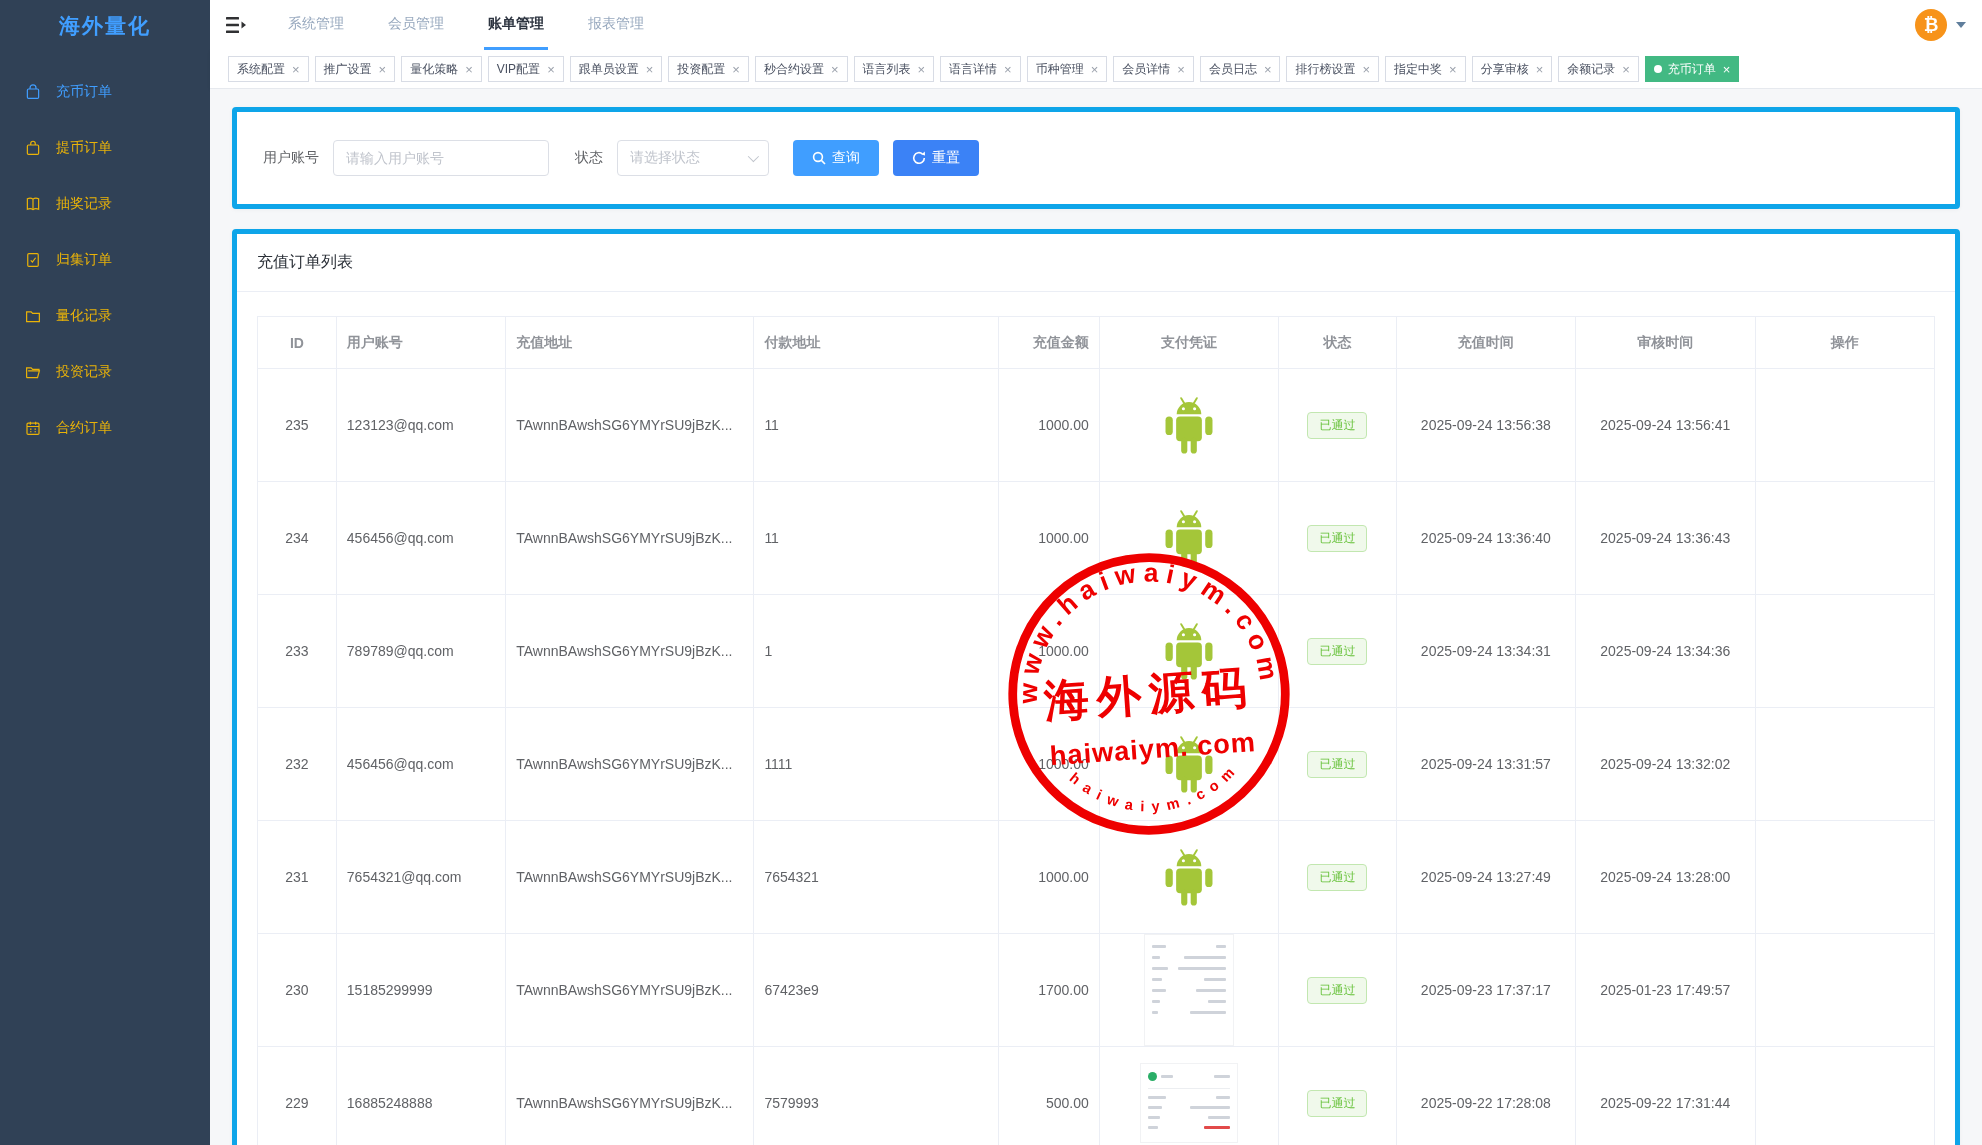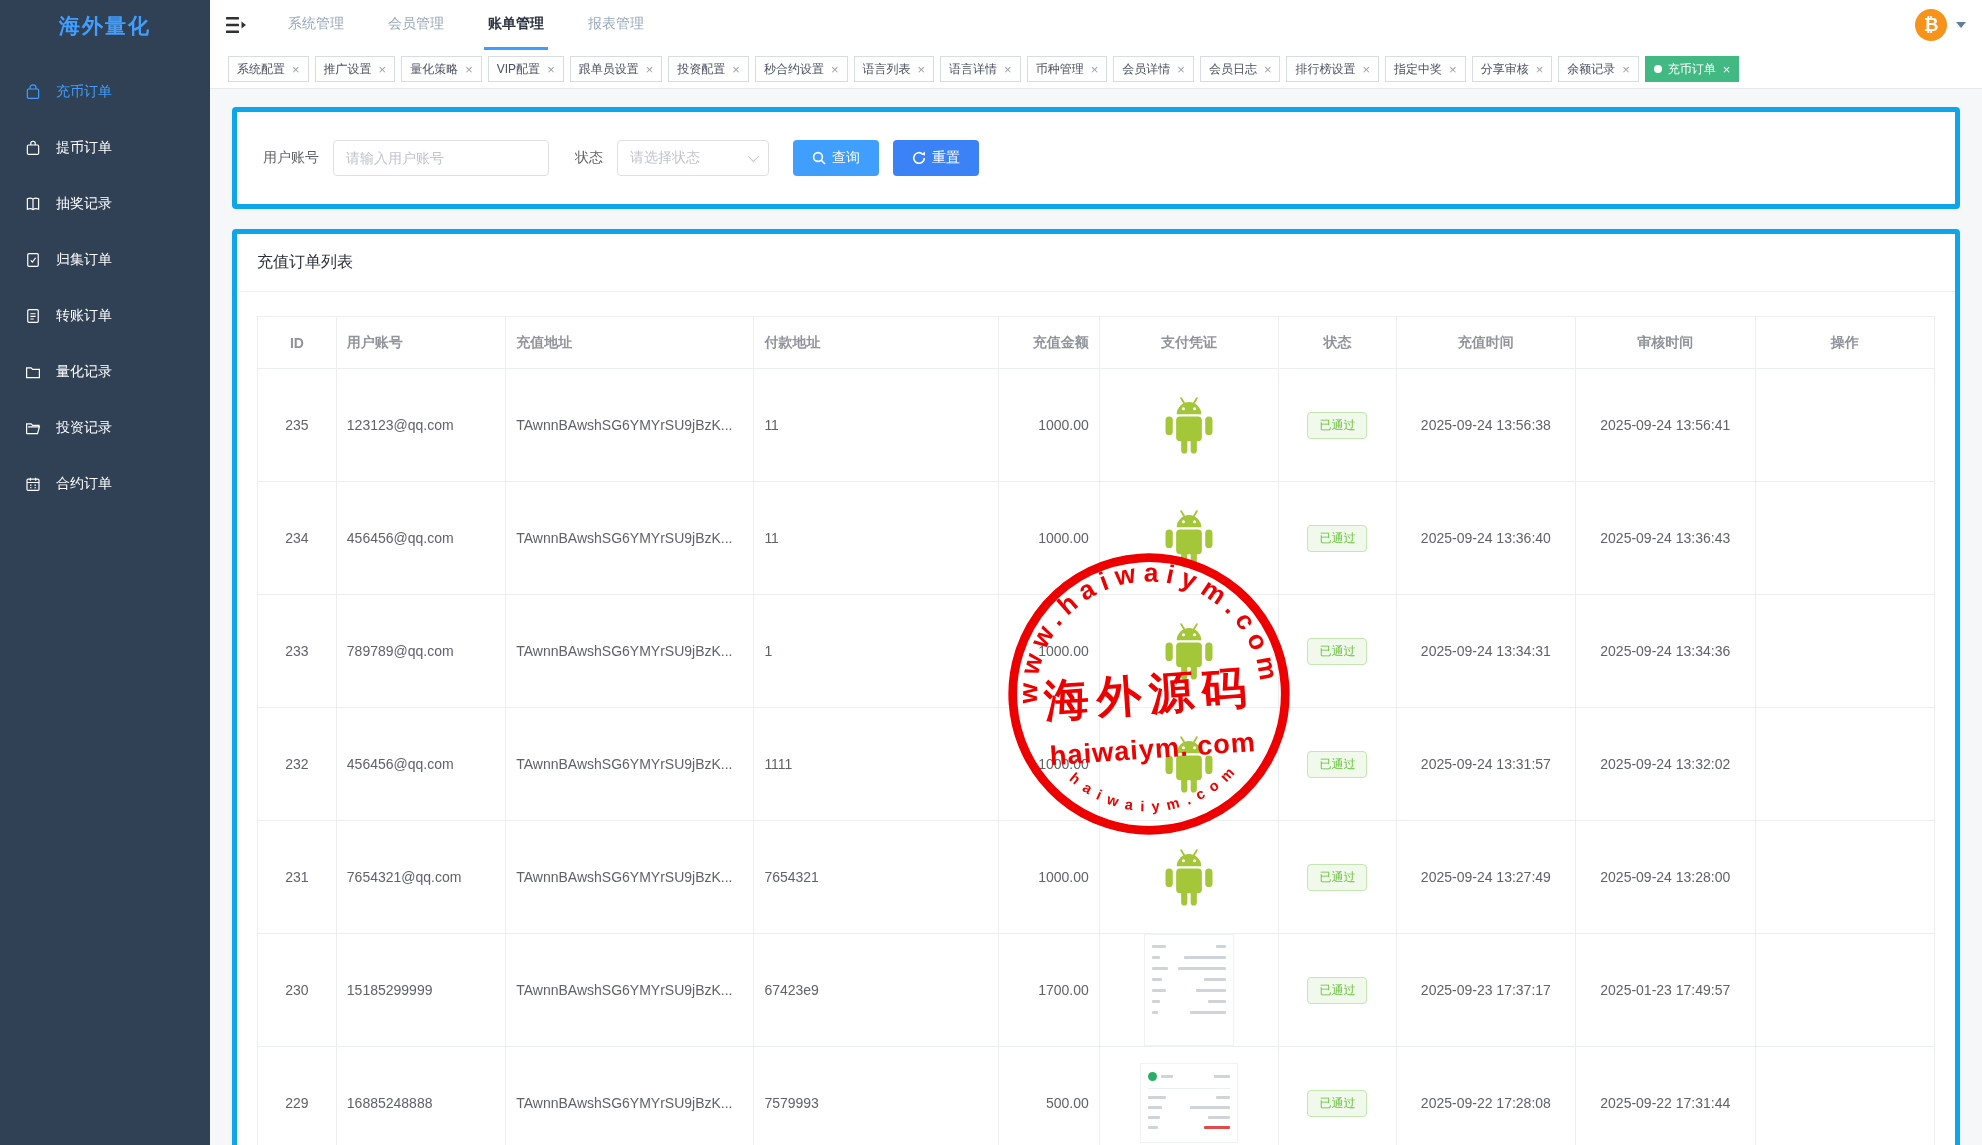--- a/index.html
+++ b/index.html
@@ -6,21 +6,21 @@
   html,body { width:1982px; height:1145px; }
   body { font-family:"Liberation Sans", sans-serif; background:#fff; overflow:hidden; }
   .app { position:relative; display:flex; width:1982px; height:1145px; background:#fff; }
 
   
   .sidebar { width:210px; flex-shrink:0; background:#304156; height:100%; }
   .logo { height:52px; display:flex; align-items:center; justify-content:center;
           color:#409eff; font-size:21px; font-weight:bold; letter-spacing:2px; }
   .menu { padding-top:12px; }
   .menu-item { height:56px; display:flex; align-items:center; padding-left:24px; gap:14px;
-               color:#ffffff; font-size:14px; cursor:pointer; }
+               color:#eab308; font-size:14px; cursor:pointer; }
   .menu-item.active { color:#409eff; }
   .menu-item svg { width:18px; height:18px; flex-shrink:0; }
 
   
   .main { flex:1; display:flex; flex-direction:column; min-width:0; }
 
   .navbar { height:50px; background:#fff; display:flex; align-items:center; position:relative; }
   .hamburger { padding:0 16px; display:flex; align-items:center; cursor:pointer; }
   .nav-items { display:flex; gap:36px; margin-left:22px; height:50px; align-items:stretch; }
   .nav-item { font-size:14px; color:#97a8be; display:flex; align-items:center; padding:0 4px;
@@ -127,27 +127,20 @@
       </div>
 
       <div class="menu-item">
         <svg viewBox="0 0 24 24" fill="none" stroke="currentColor" stroke-width="1.6">
             <rect x="5" y="3.5" width="14" height="17" rx="1.5"></rect>
             <path d="M9 12.5l2.2 2.2L15.5 9"></path>
           </svg>
         <span>归集订单</span>
       </div>
 
-      <div class="menu-item">
-        <svg viewBox="0 0 24 24" fill="none" stroke="currentColor" stroke-width="1.6">
-            <rect x="5" y="3.5" width="14" height="17" rx="1.5"></rect>
-            <path d="M8.5 9h7M8.5 12.5h7M8.5 16h4.5"></path>
-          </svg>
-        <span>转账订单</span>
-      </div>
 
       <div class="menu-item">
         <svg viewBox="0 0 24 24" fill="none" stroke="currentColor" stroke-width="1.6">
             <path d="M3.5 6.5h6l2 2h9v11h-17v-13Z"></path>
           </svg>
         <span>量化记录</span>
       </div>
 
       <div class="menu-item">
         <svg viewBox="0 0 24 24" fill="none" stroke="currentColor" stroke-width="1.6">

